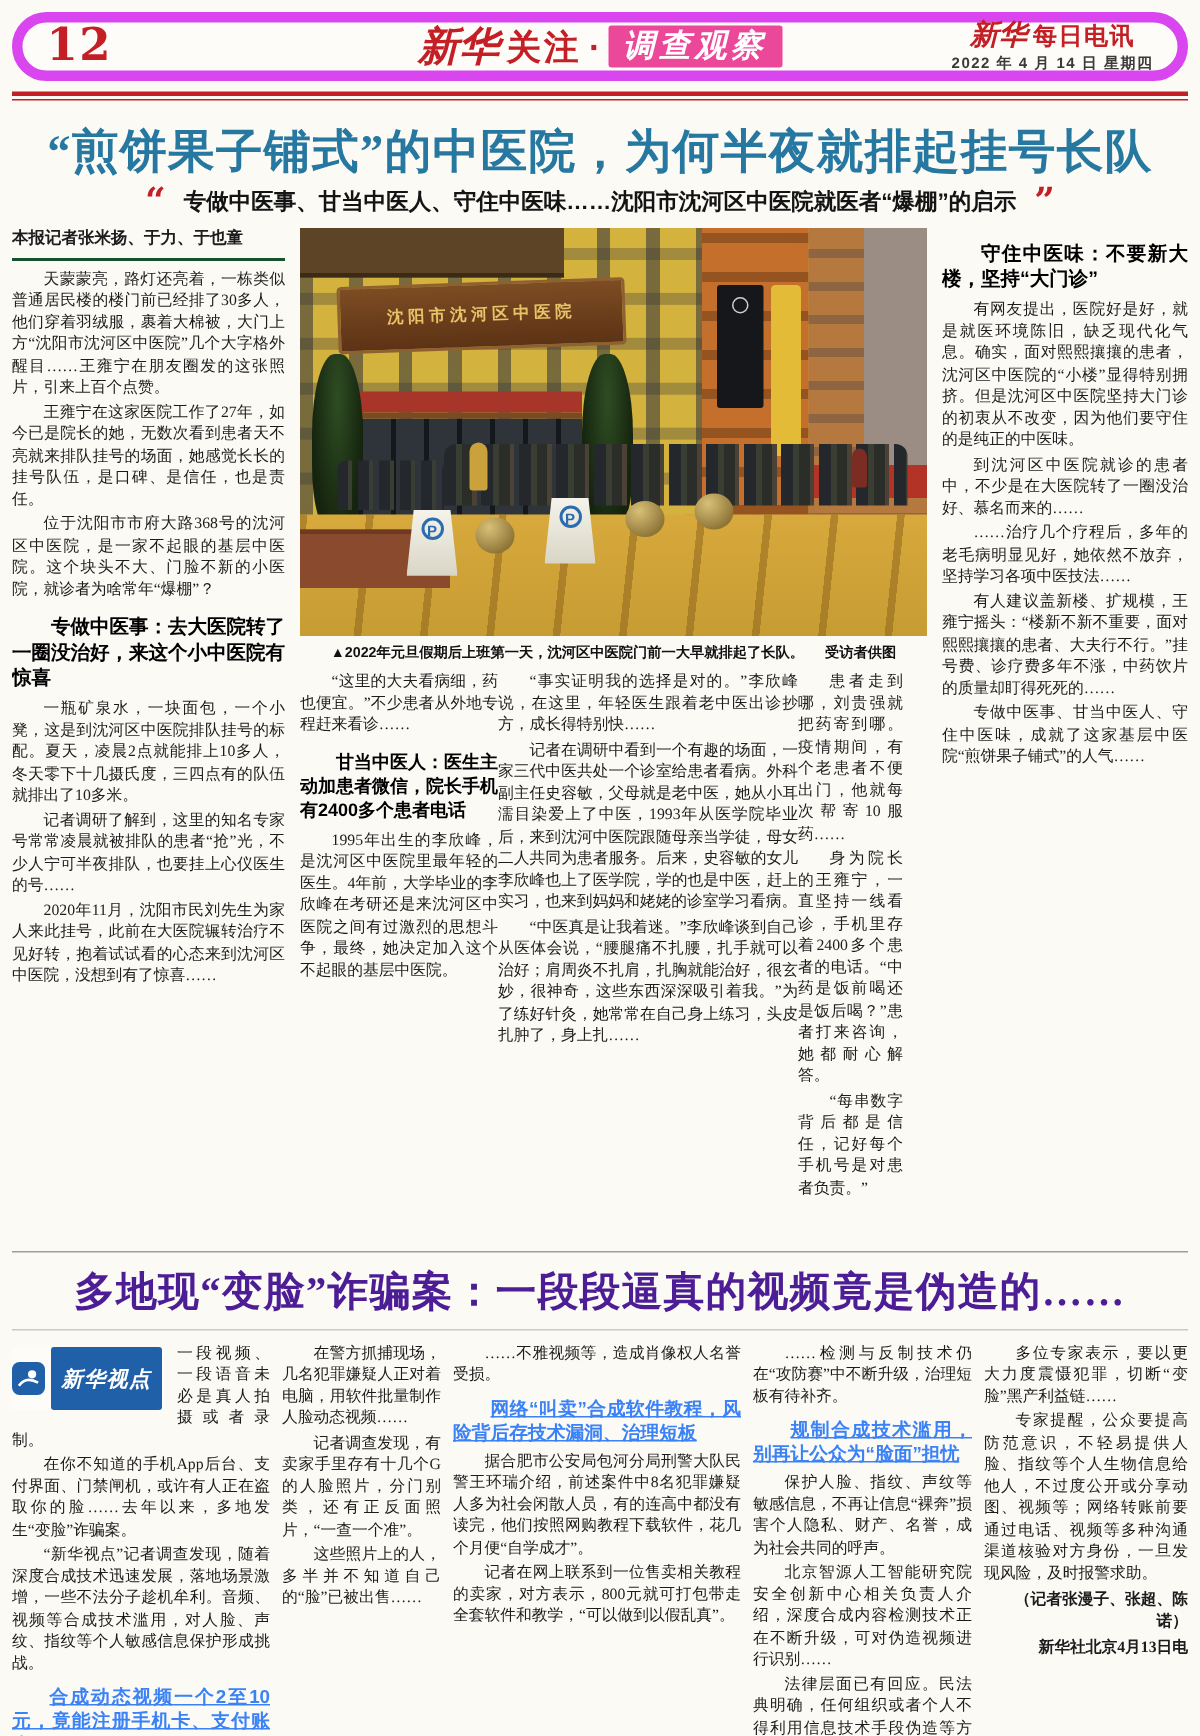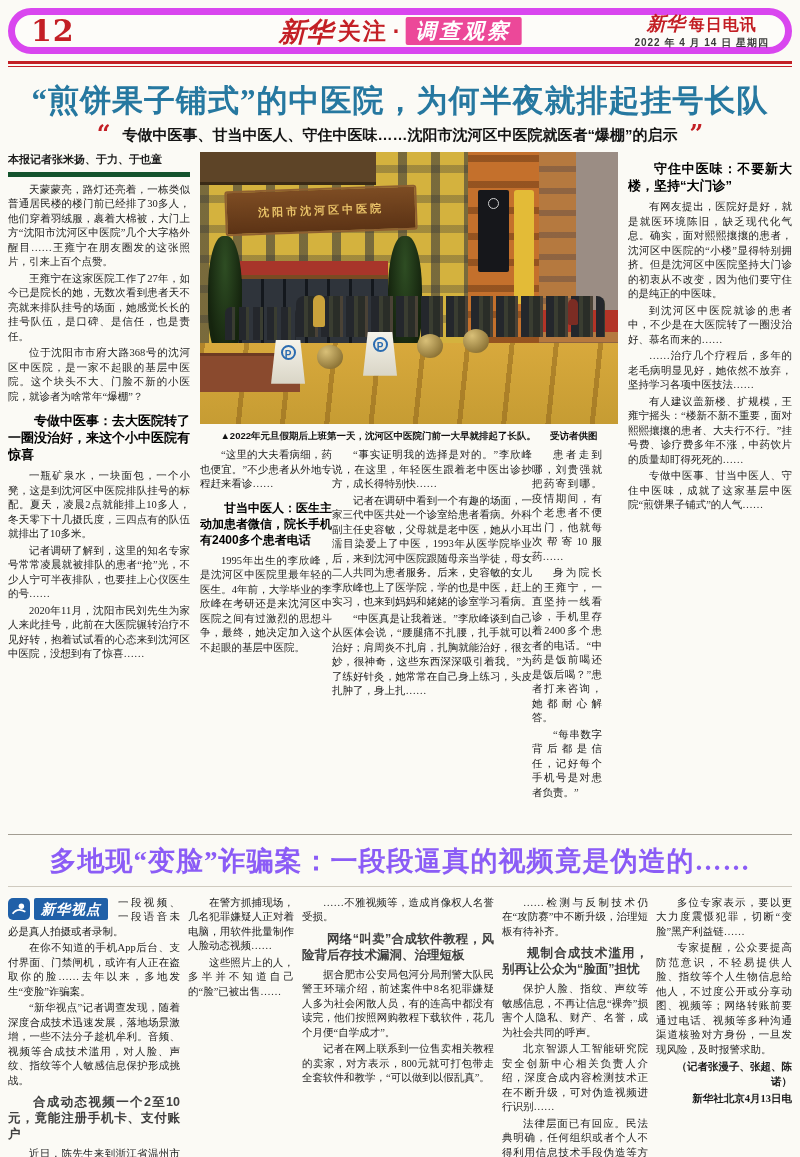--- a/index.html
+++ b/index.html
@@ -42,21 +42,21 @@
   .subtitle-row{display:flex;justify-content:center;align-items:center;gap:12px;margin:6px 0 4px;}
   .subtitle{font:bold 15px/1.3 "Liberation Sans","DejaVu Sans",sans-serif;color:#141414;}
   .q{color:#c31f25;font:bold 24px/0.6 "DejaVu Serif",serif;}
 
   .top-grid{display:flex;gap:10px;margin-top:8px;}
   .col{font:10.5px/14.5px "Liberation Serif","DejaVu Serif",serif;text-align:justify;}
   .col p{margin:0 0 2px;text-indent:2em;font-family:Liberation Serif, serif;}
   .c1{width:182px;height:674px;overflow:hidden;}
   .center{width:418px;}
   .cr{width:164px;height:674px;overflow:hidden;}
-  .byline{font:bold 11px/1.4 "Liberation Sans",sans-serif;margin:0 0 6px;border-bottom:5px solid #14532d;padding-bottom:4px;}
+  .byline{font:bold 11px/1.4 "Liberation Sans",sans-serif;margin:0 0 6px;border-bottom:2px solid #14532d;padding-bottom:4px;}
   .sec-h{font:bold 13px/17px "Liberation Sans","DejaVu Sans",sans-serif;color:#000;margin:8px 0 6px;text-indent:2em;text-align:justify;}
   .sec-h.small{font-size:12px;line-height:16px;}
 
   
   .photo{position:relative;width:418px;height:272px;overflow:hidden;background:#c9a23f;}
   .ph-facade{position:absolute;left:0;top:0;width:64%;height:74%;
     background:
       repeating-linear-gradient(90deg, rgba(45,48,58,.55) 0 9px, rgba(0,0,0,0) 9px 33px),
       repeating-linear-gradient(0deg, rgba(45,48,58,.30) 0 8px, rgba(0,0,0,0) 8px 30px),
       #d4b23e;}
@@ -100,33 +100,33 @@
   .caption{margin:5px 0 2px;text-align:center;font:bold 9.5px/1.4 "Liberation Sans",sans-serif;color:#111;}
   .caption .credit{margin-left:14px;}
 
   .center-sub{display:flex;gap:0;margin-top:6px;}
   .c2{width:132px;height:356px;overflow:hidden;}
   .c3{width:200px;height:356px;overflow:hidden;}
   .c4{width:70px;height:356px;overflow:hidden;}
 
   
   .divider{height:1px;background:#a29d92;margin-top:8px;}
-  .h2{text-align:center;font:900 27px/1.2 "Liberation Serif","DejaVu Serif",serif;color:#8b5cf6;
+  .h2{text-align:center;font:900 27px/1.2 "Liberation Serif","DejaVu Serif",serif;color:#4c1d95;
       margin:10px 0 8px;letter-spacing:1px;}
   .rule-grey{height:1px;background:#cfcabf;}
   .bot-grid{display:flex;gap:8px;margin-top:9px;height:262px;overflow:hidden;}
   .b1{width:172px;}.b2{width:106px;}.b3{width:192px;}.b4{width:146px;}.b5{width:136px;}
   .viewpoint{float:left;width:102px;margin:2px 8px 4px 0;background:#fdfcf9;}
   .vp-row{display:flex;align-items:center;gap:4px;}
   .vp-icon{width:22px;height:22px;background:#2060a8;border-radius:5px;flex:0 0 auto;
     display:flex;align-items:center;justify-content:center;}
   .vp-box{background:#2060a8;color:#fff;font:italic bold 14px/1 "Liberation Sans",sans-serif;
-    padding:4px 7px;letter-spacing:1px;border-radius:2px;white-space:nowrap;}
+    padding:14px 7px;letter-spacing:1px;border-radius:2px;white-space:nowrap;}
   .sub-h{font:bold 12.5px/16px "Liberation Sans","DejaVu Sans",sans-serif;margin:6px 0 5px;
-    text-indent:2em;text-align:justify;color:#404040;}
+    text-indent:2em;text-align:justify;color:#3b82f6;text-decoration:underline;}
   .ender{font:bold 10.5px/15px "Liberation Serif",serif;text-align:right;margin-top:2px;}
 </style>
 </head>
 <body>
 
 <div class="page">
 
   <div class="hdr-box">
     <div class="pageno">12</div>
     <div class="section-title">
@@ -273,20 +273,21 @@
         </div>
       <div class="sub-h">合成动态视频一个2至10元，竟能注册手机卡、支付账户</div>
       <div>
           <p>近日，陈先生来到浙江省温州市公安局瓯海分局仙岩派出所报案，称自己被“好友”骗了近五万元。经警方核实，骗子用了AI换脸技术……</p>
         </div>
     </div>
 
     <div class="col b2">
       <div>
           <p>在警方抓捕现场，几名犯罪嫌疑人正对着电脑，用软件批量制作人脸动态视频……</p>
+          <p>记者调查发现，有卖家手里存有十几个G的人脸照片，分门别类，还有正反面照片，“一查一个准”。</p>
           <p>这些照片上的人，多半并不知道自己的“脸”已被出售……</p>
         </div>
     </div>
 
     <div class="col b3">
       <div>
           <p>……不雅视频等，造成肖像权人名誉受损。</p>
         </div>
       <div class="sub-h">网络“叫卖”合成软件教程，风险背后存技术漏洞、治理短板</div>
       <div>

